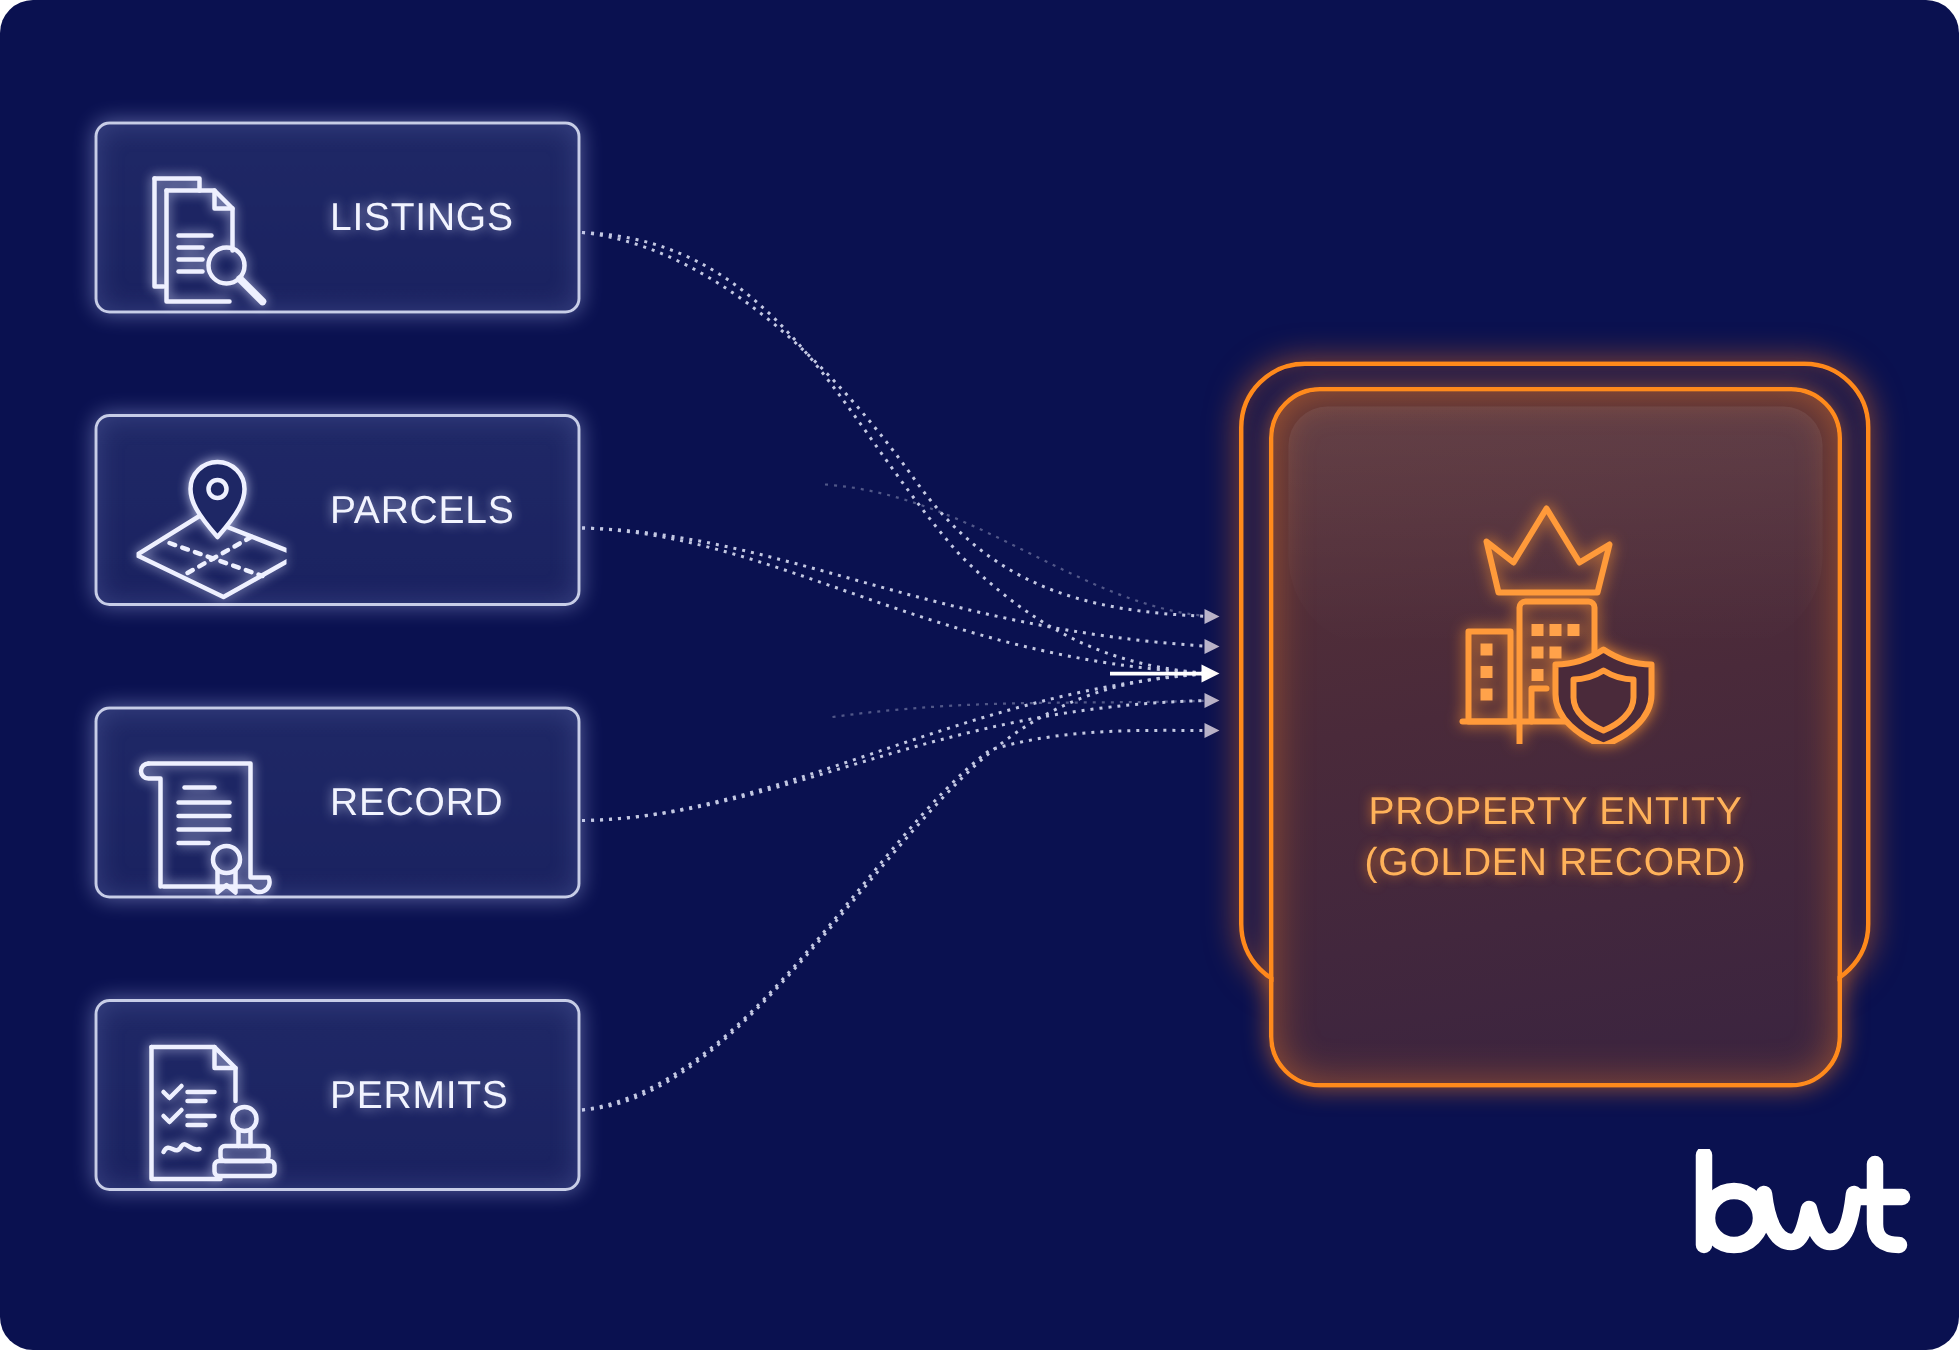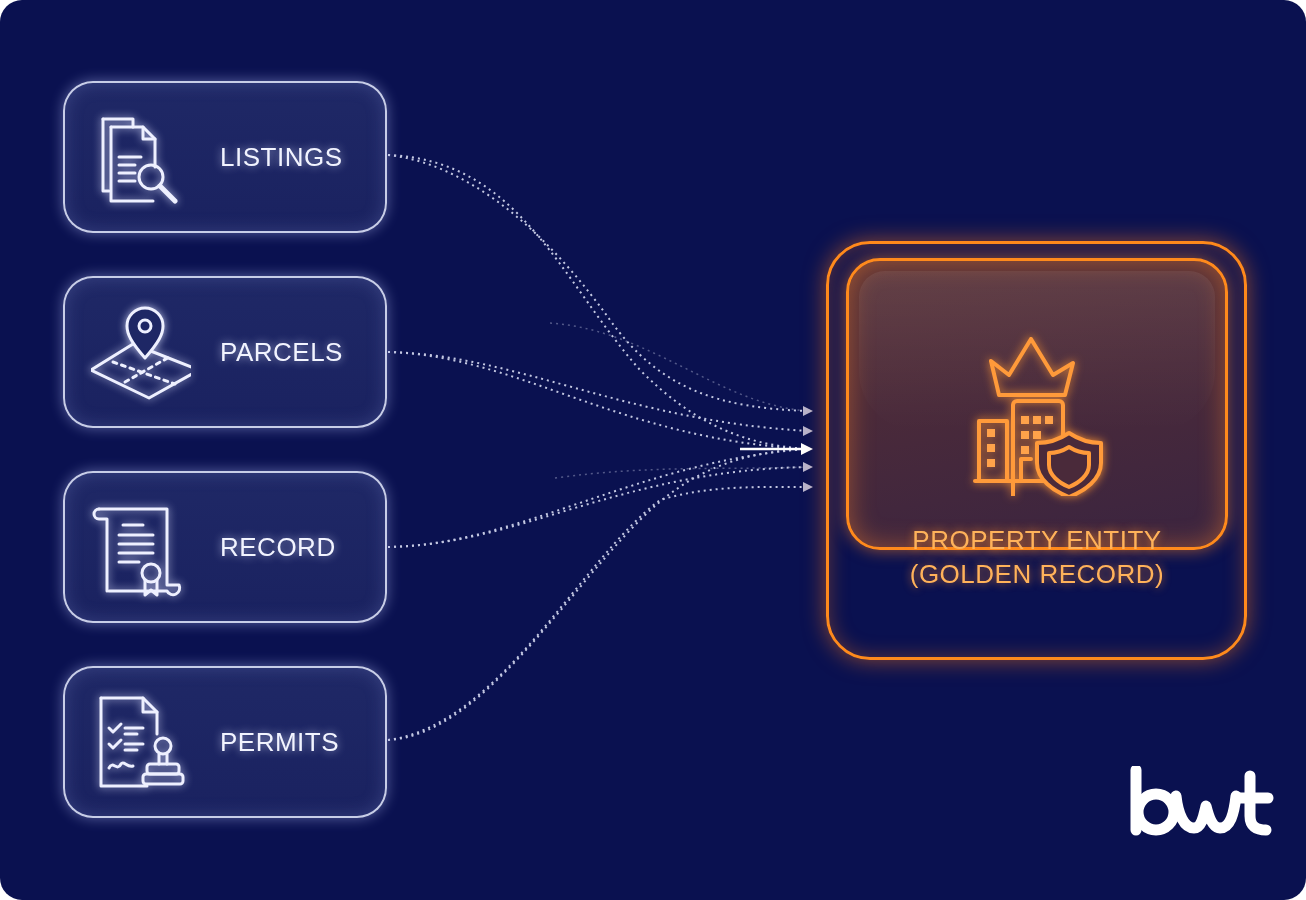--- a/index.html
+++ b/index.html
@@ -2,41 +2,41 @@
 <html><head>
 <meta charset="utf-8">
 <style>
   html, body { margin:0; padding:0; background:#ffffff; }
   body { width:1306px; height:900px; position:relative; overflow:hidden; font-family:"Liberation Sans", sans-serif; }
   .canvas {
     position:absolute; left:0; top:0; width:1306px; height:900px;
     background:#0a1150; border-radius:22px; overflow:hidden;
   }
   .src {
-    position:absolute; left:63px; width:324px; height:152px;
-    border:2px solid rgba(230,235,255,0.85); border-radius:30px;
+    position:absolute; left:63px; width:324px; height:128px;
+    border:2px solid rgba(230,235,255,0.85); border-radius:10px;
     background:linear-gradient(180deg, #1f2866 0%, #1a2260 100%);
     box-shadow: 0 0 14px rgba(190,200,255,0.45), inset 0 0 18px rgba(140,150,220,0.25);
     box-sizing:border-box;
   }
   .src .icon { position:absolute; left:26px; top:26px; width:100px; height:100px; }
   .src .icon svg { width:100%; height:100%; filter: drop-shadow(0 0 4px rgba(220,225,255,0.8)); }
   .src .label {
     position:absolute; left:155px; top:50%; transform:translateY(-50%);
     color:#f2f4ff; font-size:26px; letter-spacing:0.5px;
     text-shadow:0 0 8px rgba(220,225,255,0.7);
   }
   .flows { position:absolute; left:0; top:0; width:1306px; height:900px; pointer-events:none; }
   .target-outer {
     position:absolute; left:826px; top:241px; width:421px; height:419px;
     border:3px solid #ff8a1c; border-radius:44px; box-sizing:border-box;
     box-shadow: 0 0 22px rgba(255,120,20,0.55), inset 0 0 20px rgba(255,120,20,0.35);
   }
   .target-inner {
-    position:absolute; left:846px; top:258px; width:382px; height:292px;
+    position:absolute; left:846px; top:258px; width:382px; height:467px;
     border:3px solid #ff8a1c; border-radius:34px; box-sizing:border-box;
     background:linear-gradient(170deg, #5a3338 0%, #4a2a3a 45%, #3a2440 100%);
     box-shadow: 0 0 16px rgba(255,130,30,0.6), inset 0 0 26px rgba(255,130,40,0.45);
   }
   .target-inner .gloss {
     position:absolute; left:10px; top:10px; right:10px; height:160px;
     border-radius:26px 26px 60px 60px;
     background:linear-gradient(180deg, rgba(255,255,255,0.07), rgba(255,255,255,0.0));
   }
   .target-icon { position:absolute; left:112px; top:50px; width:150px; height:185px; }

